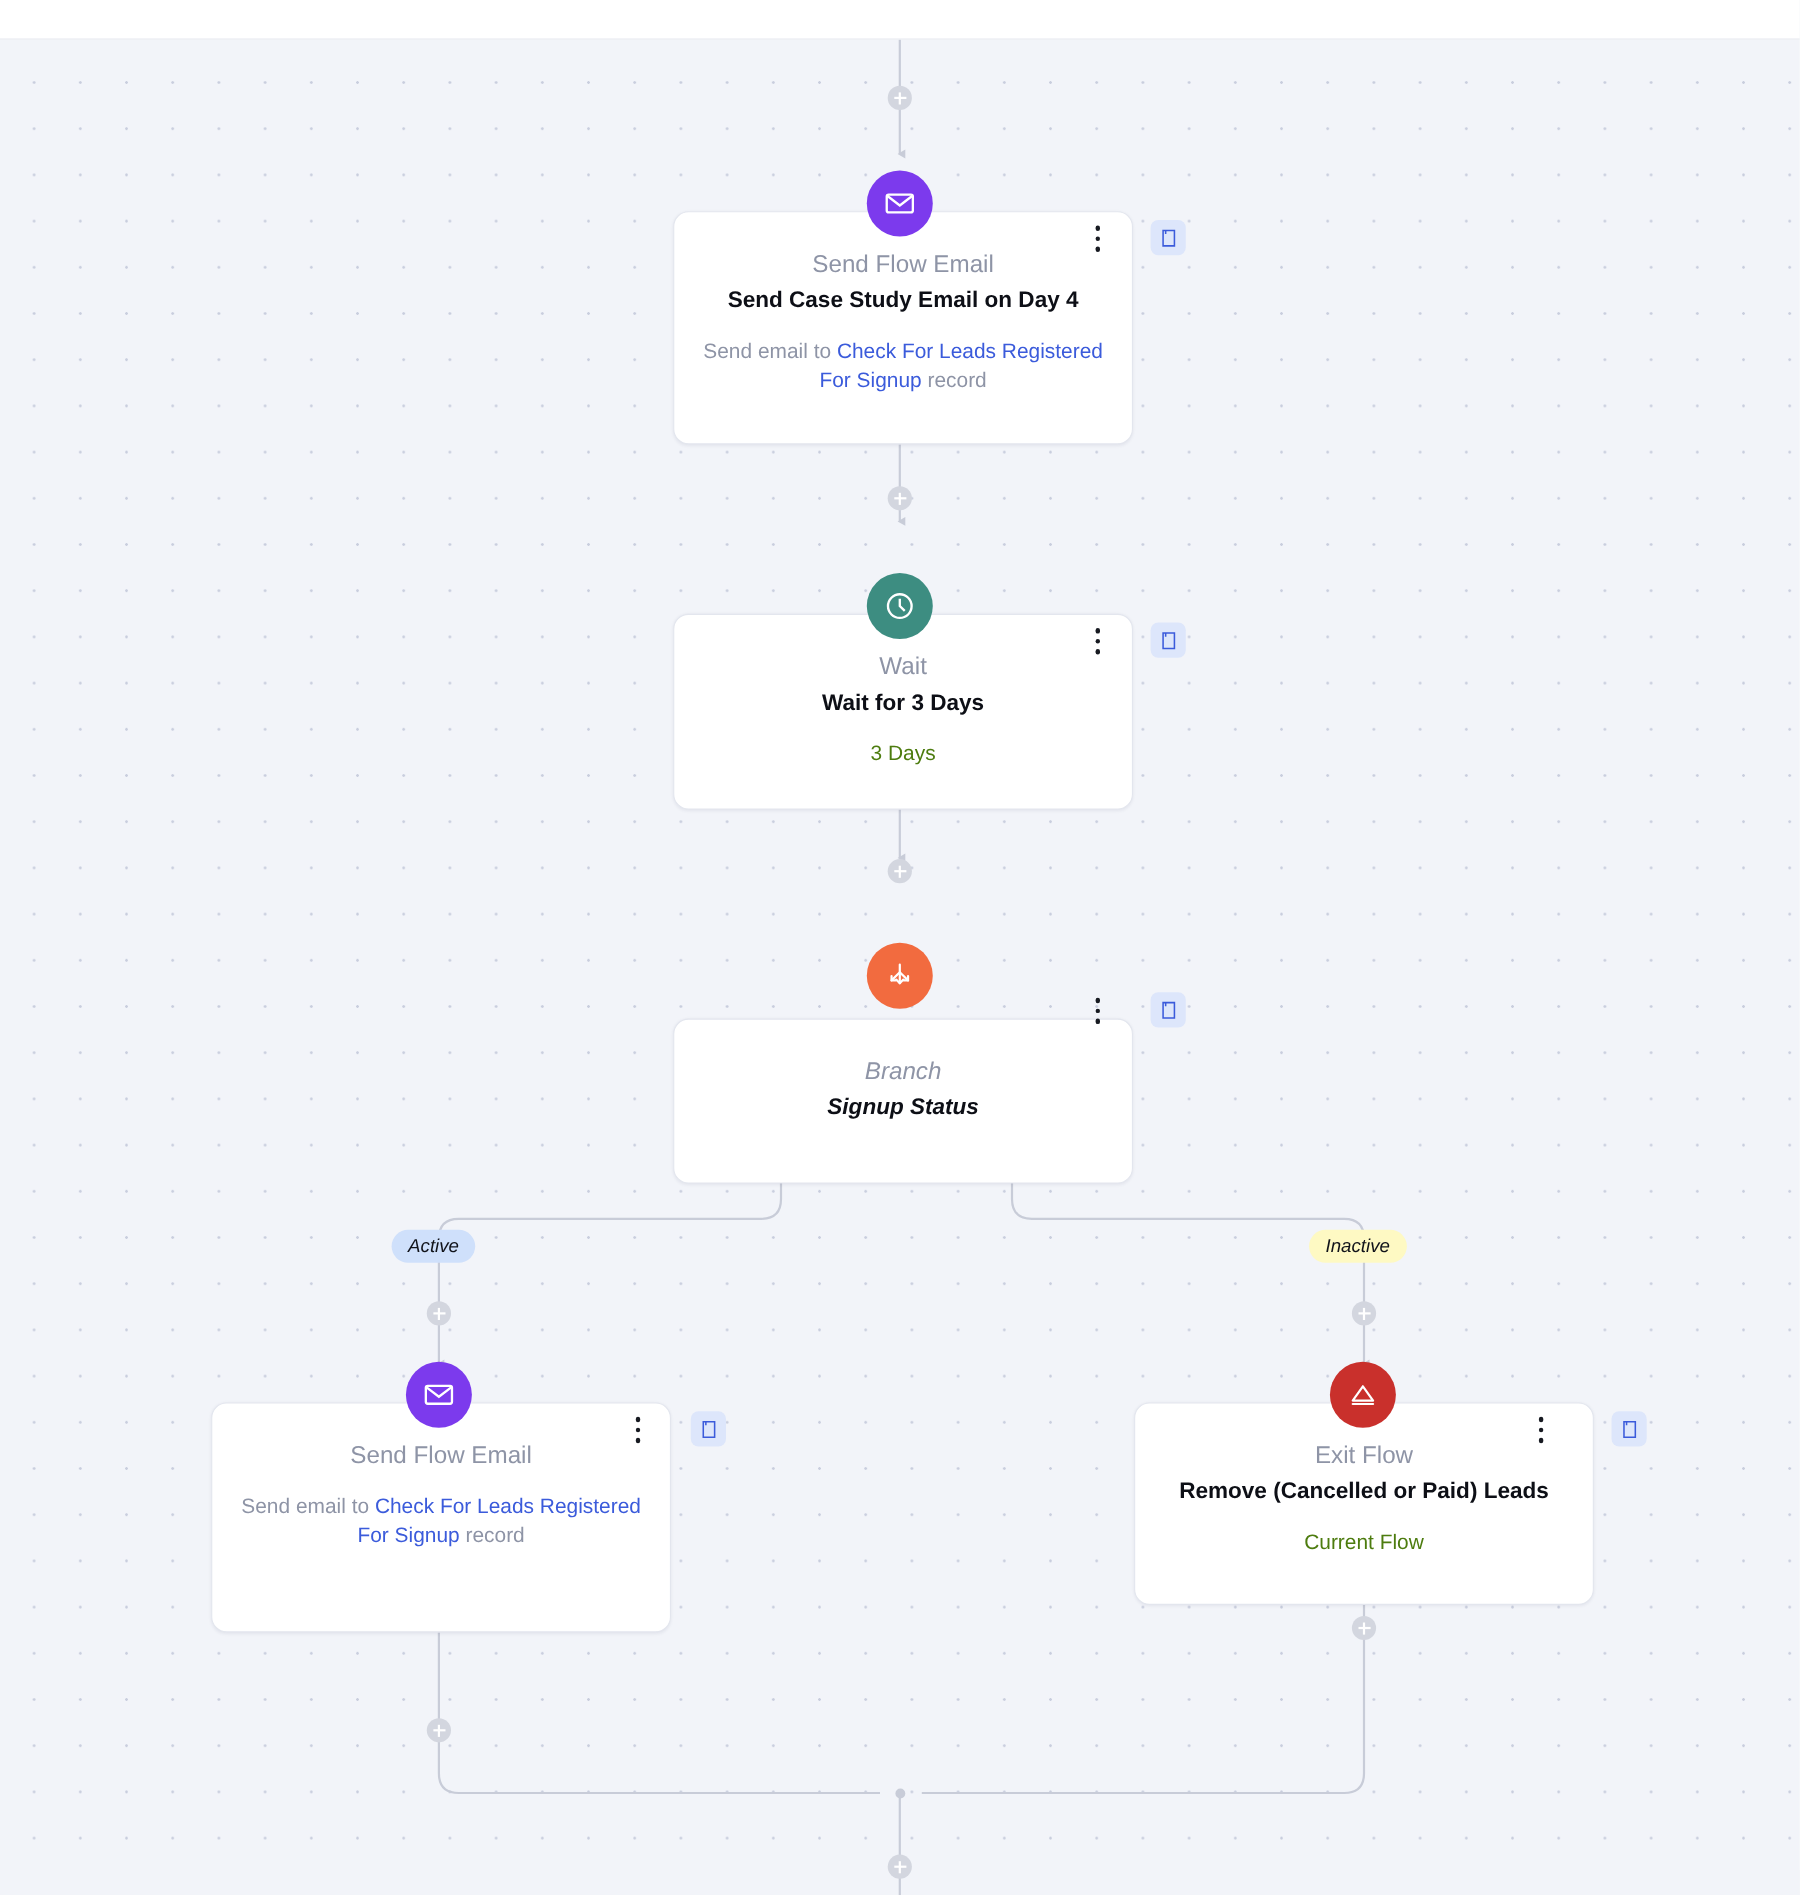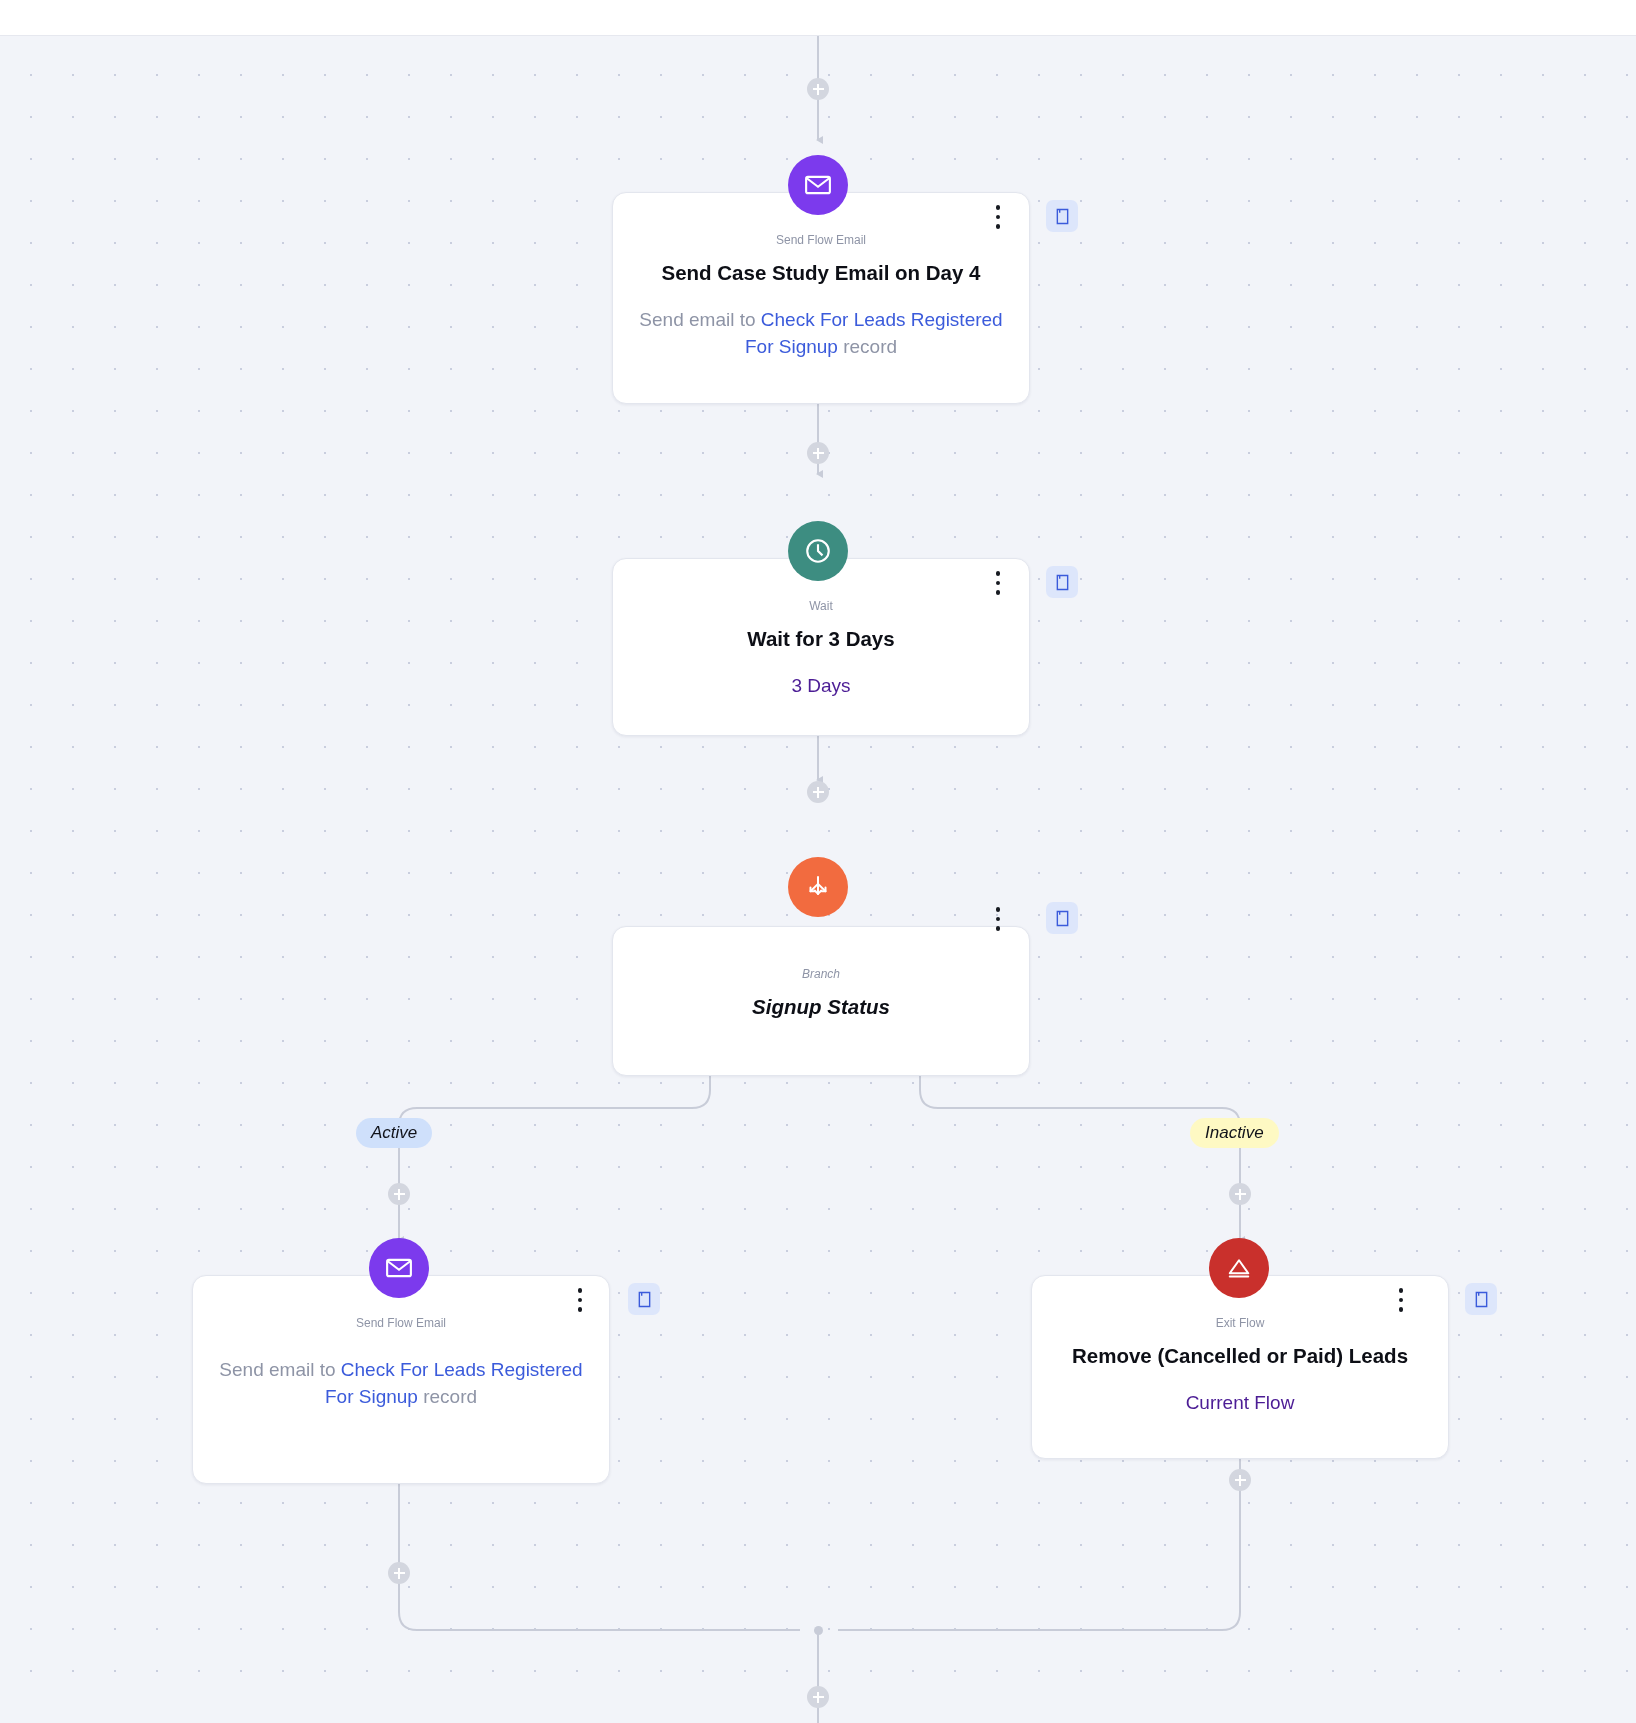--- a/index.html
+++ b/index.html
@@ -33,32 +33,32 @@
   .card {
     position:absolute;
     background:#ffffff;
     border:1px solid #e3e6ee;
     border-radius:14px;
     box-shadow:0 1px 3px rgba(25,35,70,.07);
     padding:34px 26px 26px 26px;
     text-align:center;
   }
   .kicker {
-    font-size:12px; color:#8e94a6; line-height:26px; font-weight:400;
+    font-size:22px; color:#8e94a6; line-height:26px; font-weight:400;
     margin:0 0 6px 0;
   }
   .title {
     font-size:20.5px; color:#0d0f16; font-weight:700; line-height:27px;
     margin:0;
   }
   .desc {
     font-size:19px; color:#8e94a6; line-height:27px; margin:20px 0 0 0;
   }
   .lnk { color:#3b5bdb; }
-  .lnk-solo { display:block; font-size:19px; color:#4c1d95; line-height:27px; margin-top:20px; }
+  .lnk-solo { display:block; font-size:19px; color:#4d7c0f; line-height:27px; margin-top:20px; }
 
   
   .bubble {
     position:absolute;
     width:60px; height:60px; border-radius:50%;
     display:flex; align-items:center; justify-content:center;
     z-index:20;
   }
   .bubble svg { display:block; }
 

